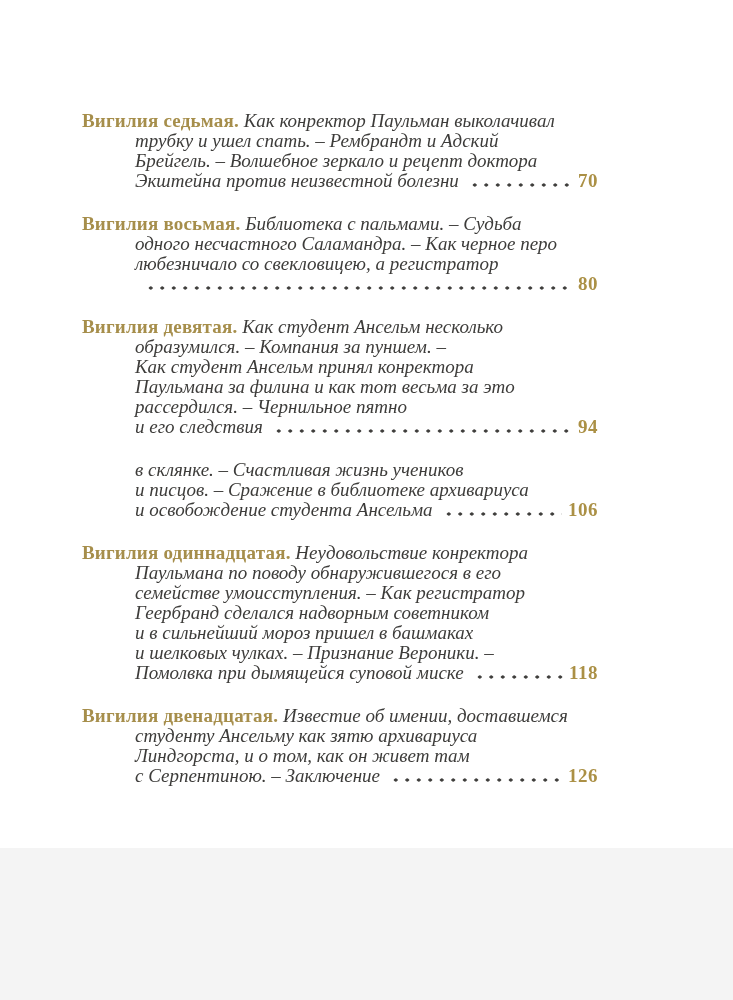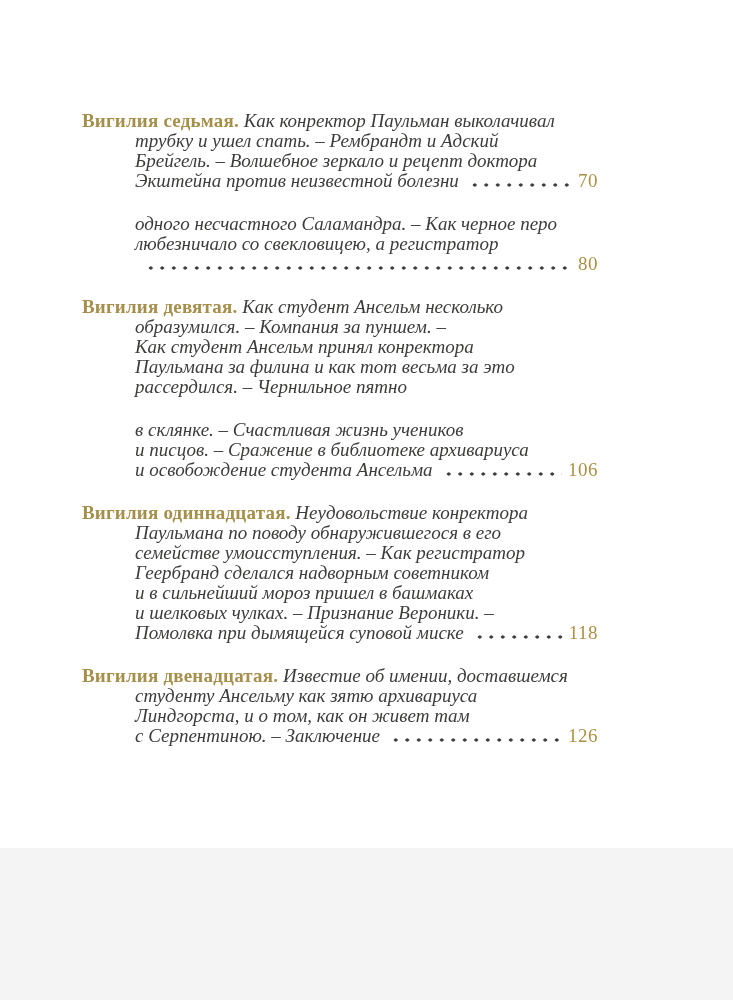--- a/index.html
+++ b/index.html
@@ -45,54 +45,60 @@
     flex: 1 1 auto;
     margin: 0 6px 0 9px;
     background-image: radial-gradient(circle, var(--text) 1.5px, rgba(0,0,0,0) 1.7px);
     background-size: 11.5px 4px;
     background-repeat: repeat-x;
     background-position: left 1px bottom 4px;
   }
   .pagenum {
     flex: 0 0 auto;
     font-style: normal;
-    font-weight: normal;
+    font-weight: bold;
     color: var(--pagenum);
     letter-spacing: 0.5px;
   }
 </style>
 </head>
 <body>
 
 <div class="screen">
   <div class="toc" id="toc">
       <div class="entry">
         <div class="line first"><span class="heading">Вигилия седьмая.</span> <span class="txt">Как конректор Паульман выколачивал</span></div>
         <div class="line"><span class="txt">трубку и ушел спать. – Рембрандт и Адский</span></div>
         <div class="line"><span class="txt">Брейгель. – Волшебное зеркало и рецепт доктора</span></div>
         <div class="line last">
           <span class="txt">Экштейна против неизвестной болезни</span>
           <span class="dots"></span>
           <span class="pagenum">70</span>
         </div>
       </div>
       <div class="entry">
+        <div class="line first"><span class="heading">Вигилия восьмая.</span> <span class="txt">Библиотека с пальмами. – Судьба</span></div>
         <div class="line"><span class="txt">одного несчастного Саламандра. – Как черное перо</span></div>
         <div class="line"><span class="txt">любезничало со свекловицею, а регистратор</span></div>
         <div class="line last">
           <span class="dots"></span>
           <span class="pagenum">80</span>
         </div>
       </div>
       <div class="entry">
         <div class="line first"><span class="heading">Вигилия девятая.</span> <span class="txt">Как студент Ансельм несколько</span></div>
         <div class="line"><span class="txt">образумился. – Компания за пуншем. –</span></div>
         <div class="line"><span class="txt">Как студент Ансельм принял конректора</span></div>
         <div class="line"><span class="txt">Паульмана за филина и как тот весьма за это</span></div>
         <div class="line"><span class="txt">рассердился. – Чернильное пятно</span></div>
+        <div class="line last">
+          <span class="txt">и его следствия</span>
+          <span class="dots"></span>
+          <span class="pagenum">94</span>
+        </div>
       </div>
       <div class="entry">
         <div class="line"><span class="txt">в склянке. – Счастливая жизнь учеников</span></div>
         <div class="line"><span class="txt">и писцов. – Сражение в библиотеке архивариуса</span></div>
         <div class="line last">
           <span class="txt">и освобождение студента Ансельма</span>
           <span class="dots"></span>
           <span class="pagenum">106</span>
         </div>
       </div>

